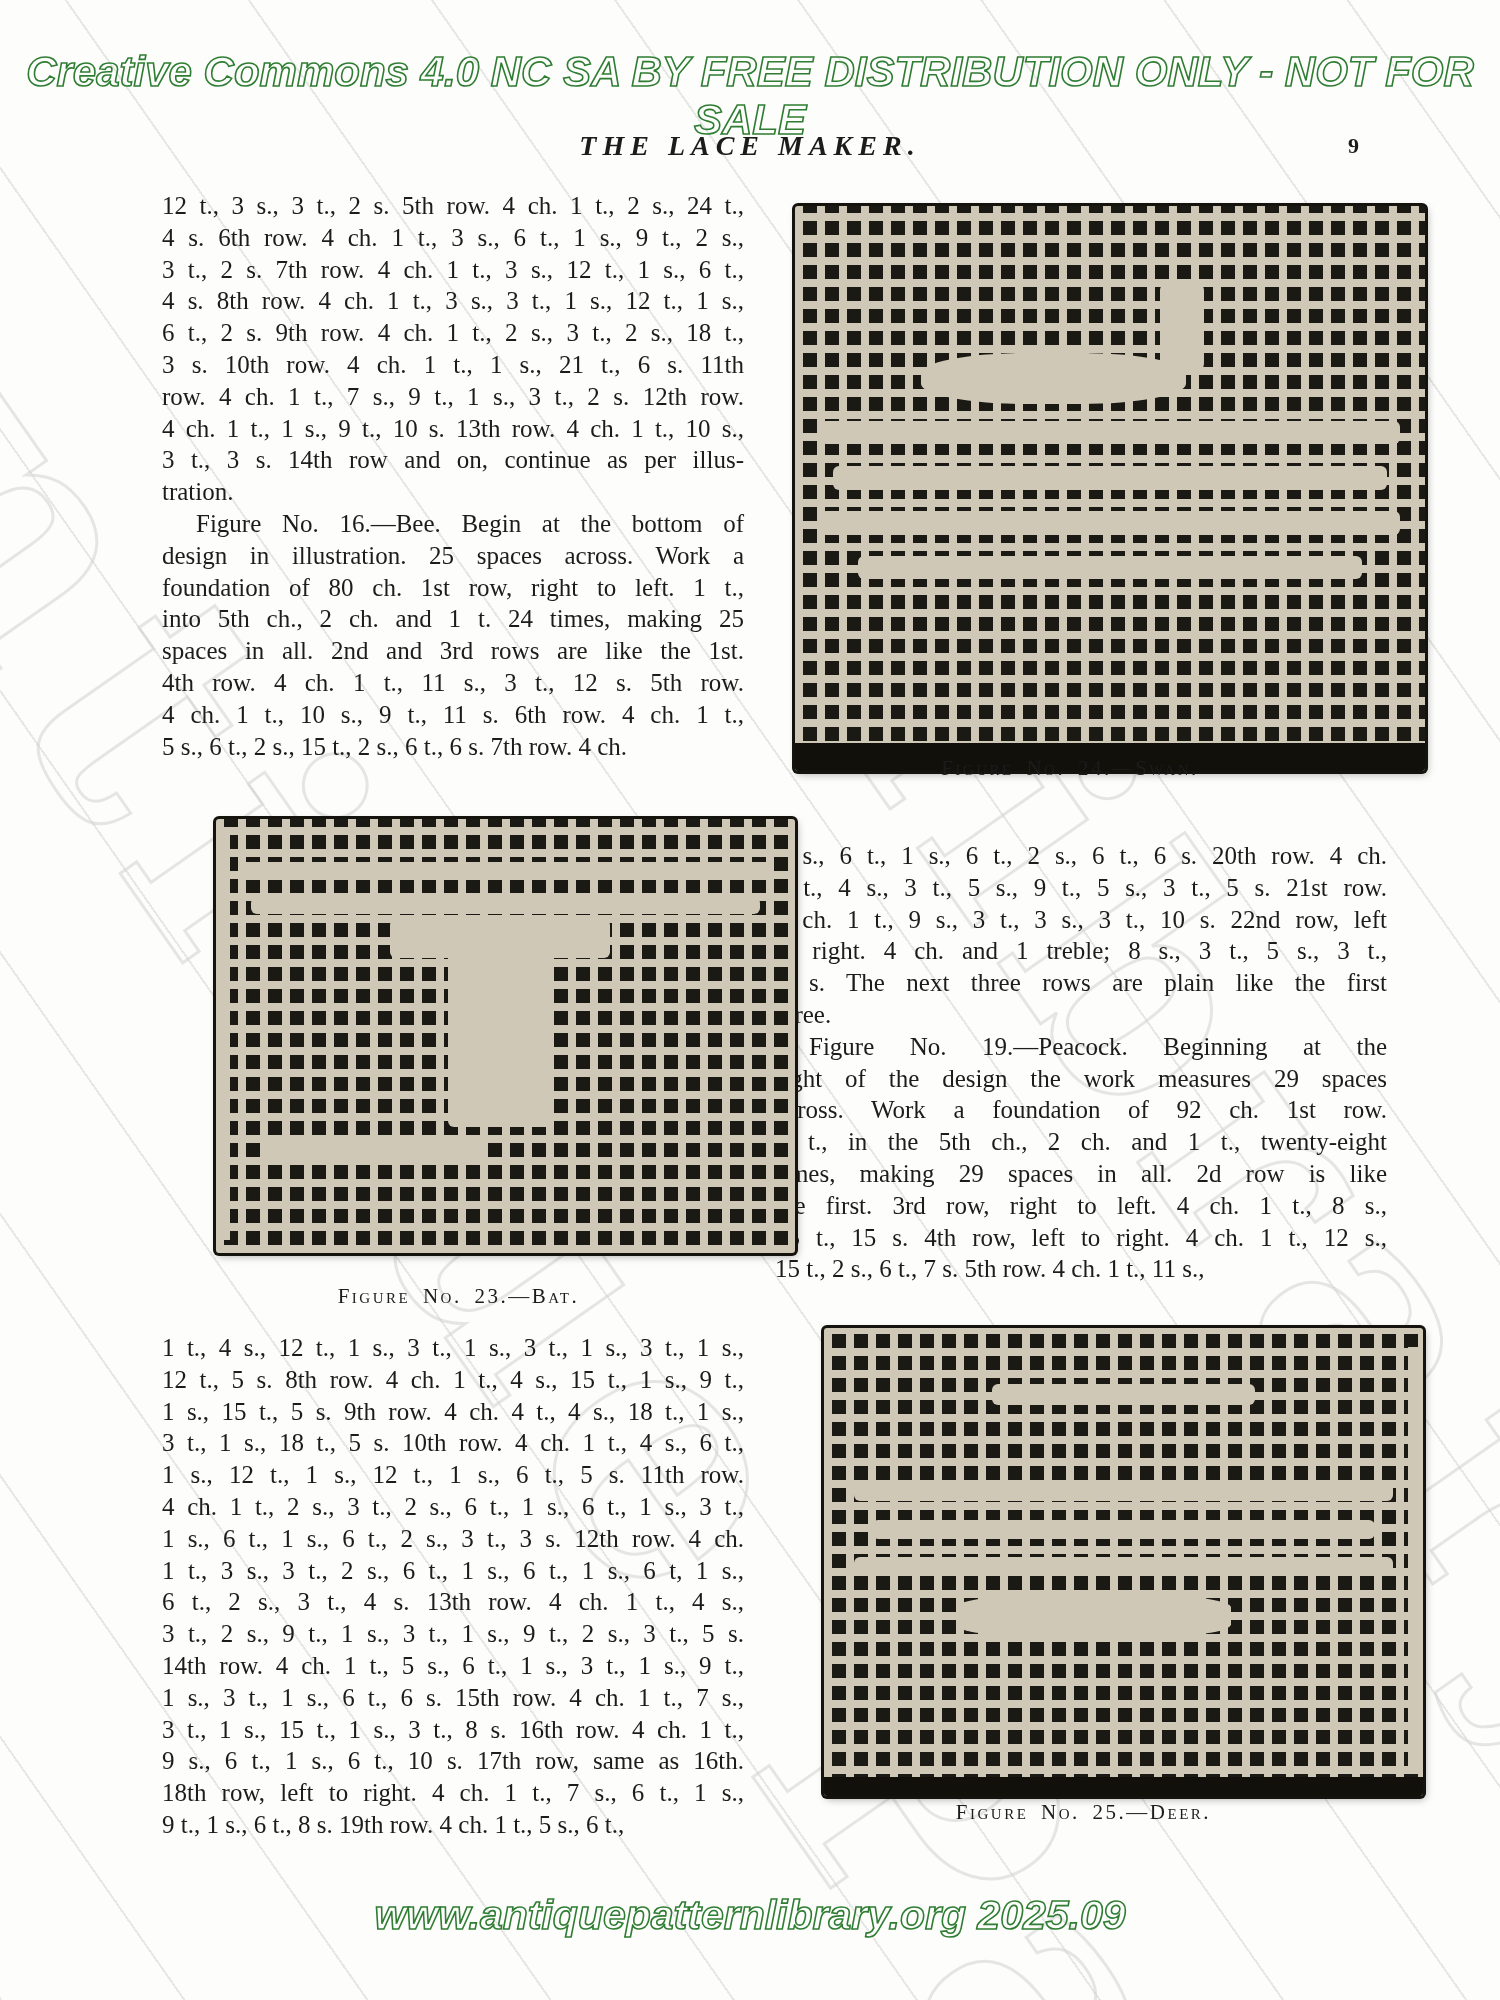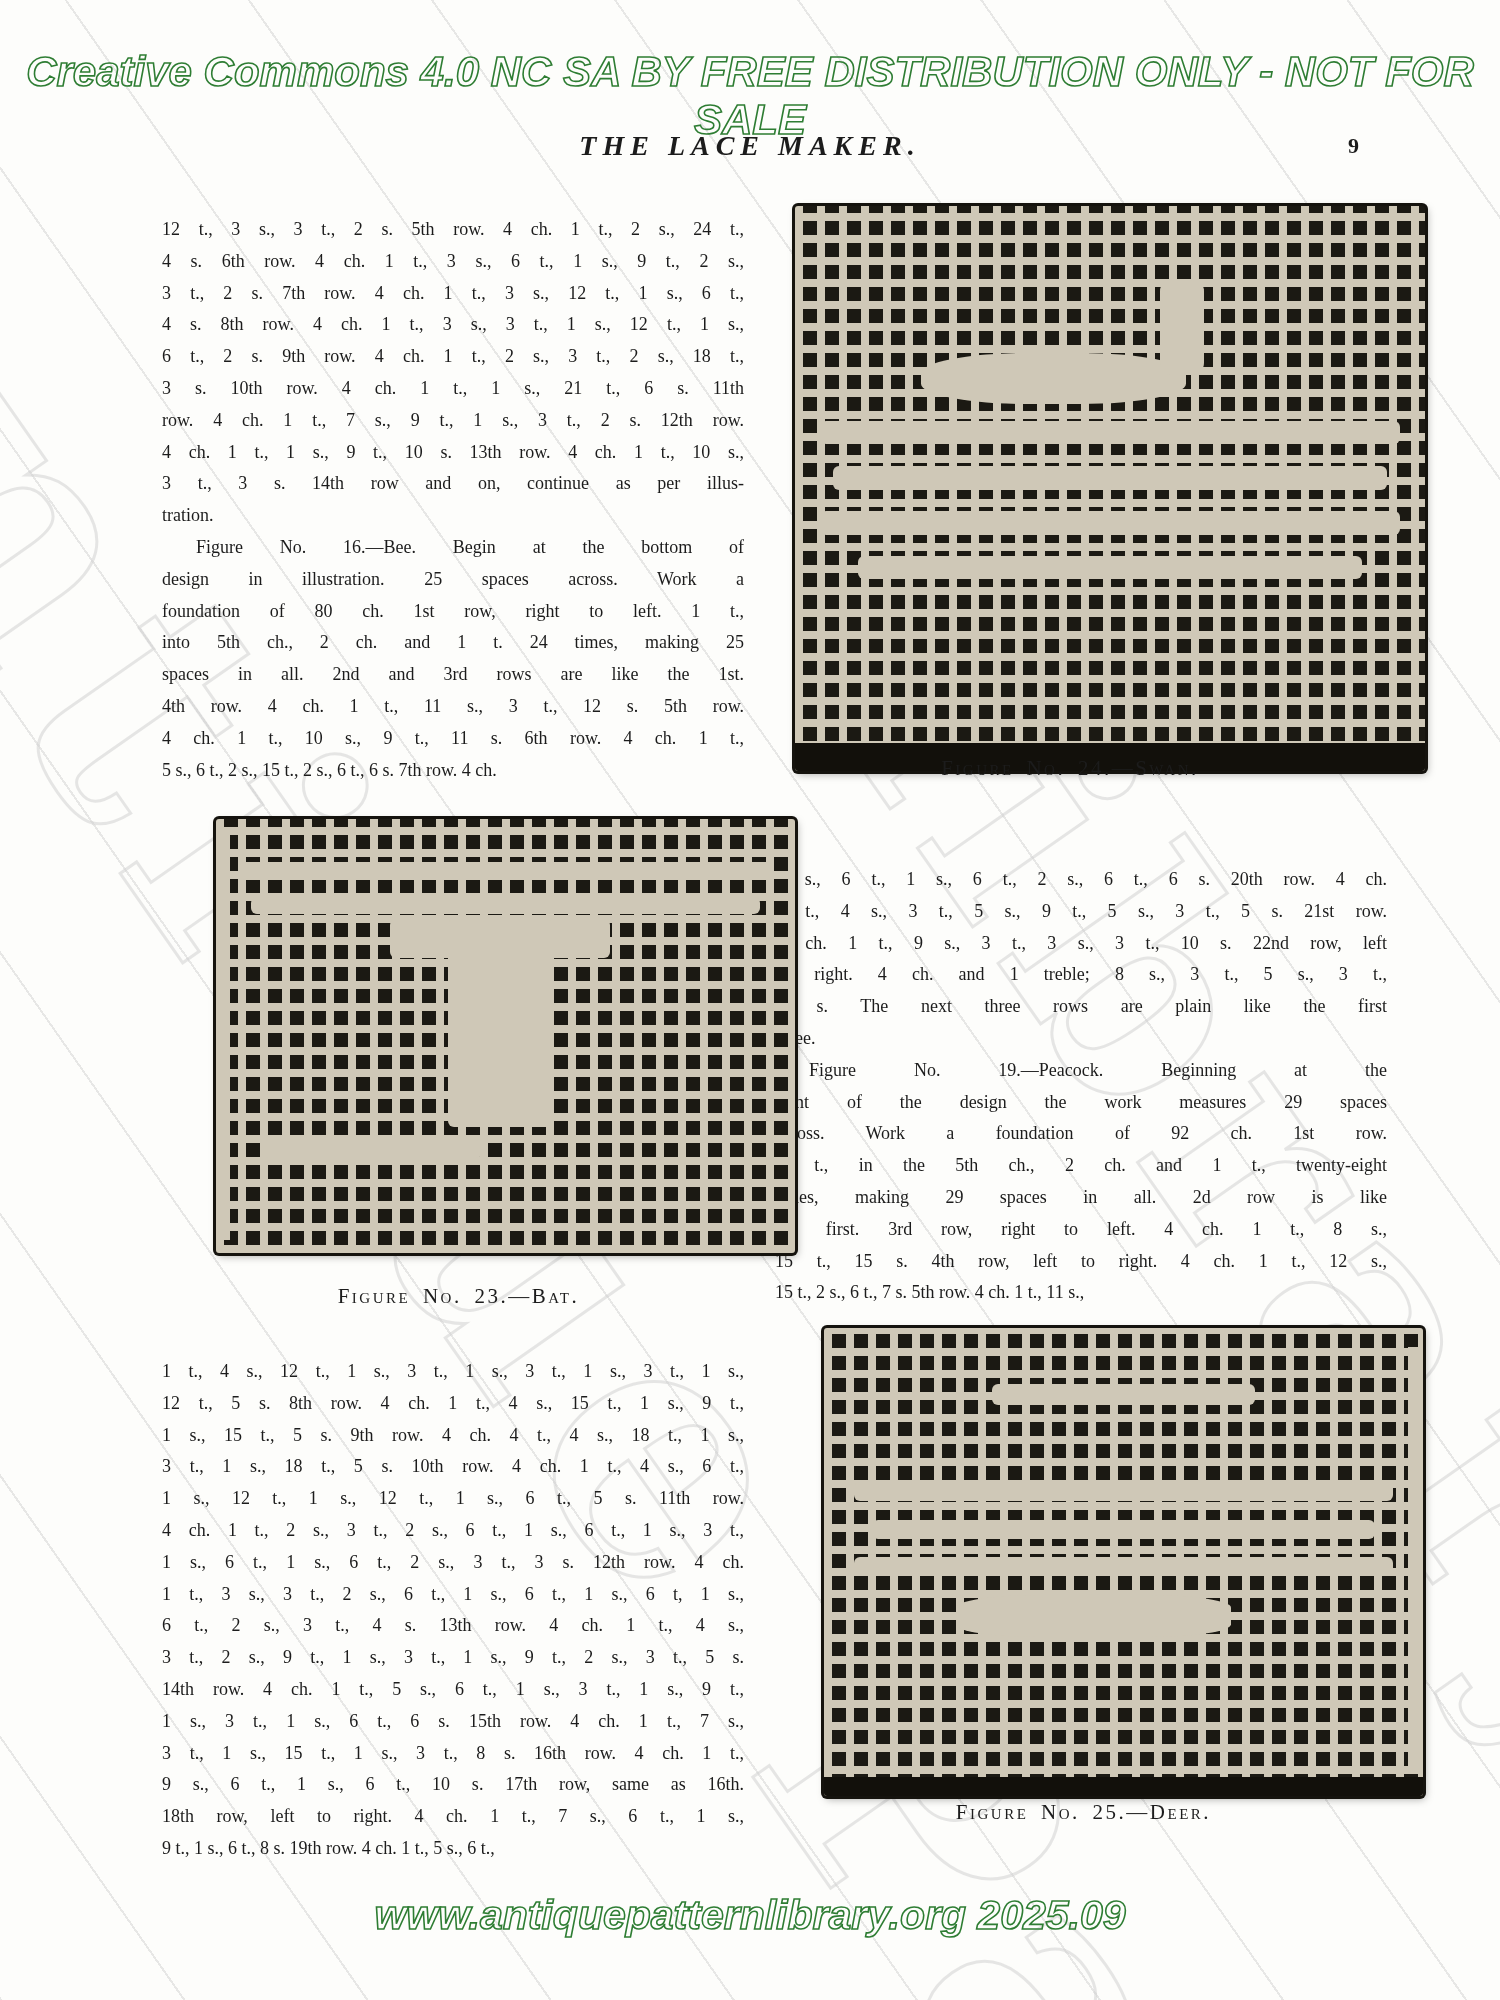--- a/index.html
+++ b/index.html
@@ -31,21 +31,21 @@
     -webkit-text-stroke:1.6px var(--license-green,#2e7d33);
   }
   .cc-header{top:48px;font-size:42px;}
   .cc-footer{top:1892px;font-size:41px;}
   .running-head{
     position:absolute;top:130px;left:0;width:100%;text-align:center;
     font-style:italic;font-weight:700;font-size:28px;letter-spacing:6px;
   }
   .page-num{position:absolute;top:133px;left:1348px;font-size:22px;font-weight:bold;}
   
-  .col{position:absolute;font-size:18px;line-height:31.8px;margin-top:24px;}
+  .col{position:absolute;font-size:25px;line-height:31.8px;}
   .col-left-top{left:162px;top:190px;width:582px;}
   .col-right{left:775px;top:840px;width:612px;}
   .col-left-bottom{left:162px;top:1332px;width:582px;}
   .line{text-align:justify;text-align-last:justify;}
   .line.last{text-align-last:left;}
   .para.indent .line:first-child{text-indent:34px;}
   
   .photo{
     position:absolute;
     background-color:var(--mesh-hole,#1b1913);

